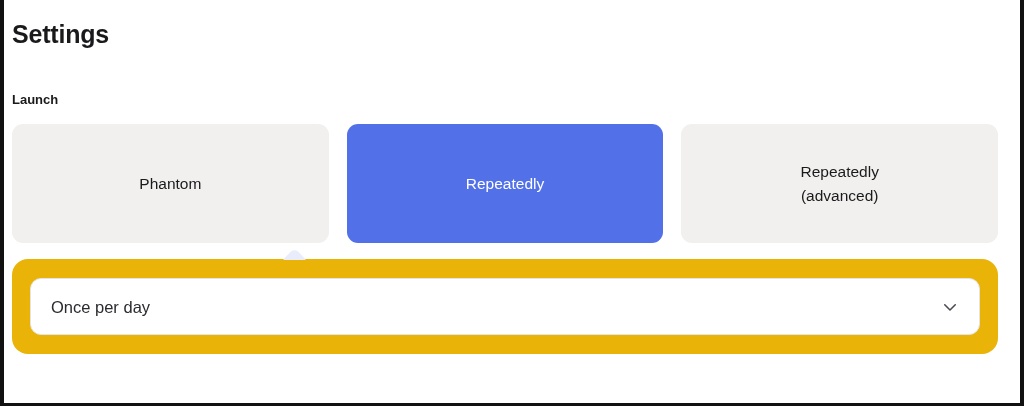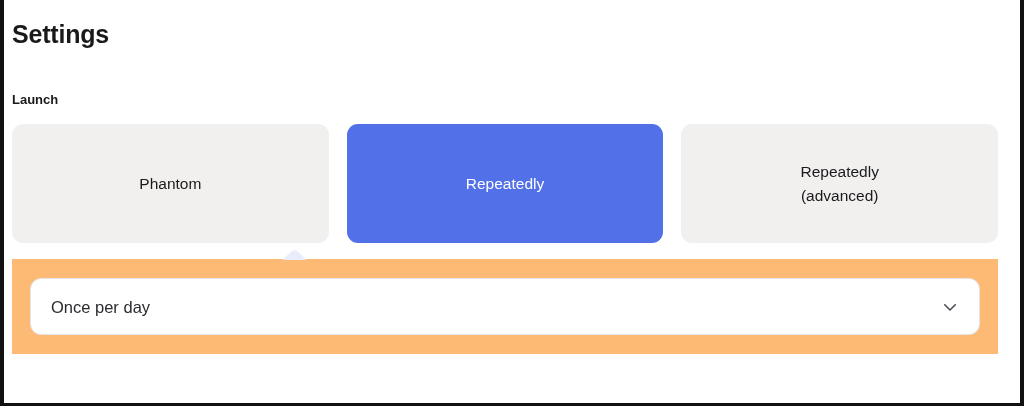--- a/index.html
+++ b/index.html
@@ -89,22 +89,22 @@
   .option-card .label {
     display: block;
     white-space: pre-line;
   }
 
   
   #launch-detail {
     position: relative;
     margin-top: 16px;
     margin-bottom: 9px;
-    background: #fdba74;
-    border-radius: 0;
+    background: #eab308;
+    border-radius: 16px;
     padding: 19px 18px;
     box-sizing: border-box;
   }
 
   #detail-caret {
     position: absolute;
     top: -11px;
     left: 270px;
     width: 26px;
     height: 12px;

